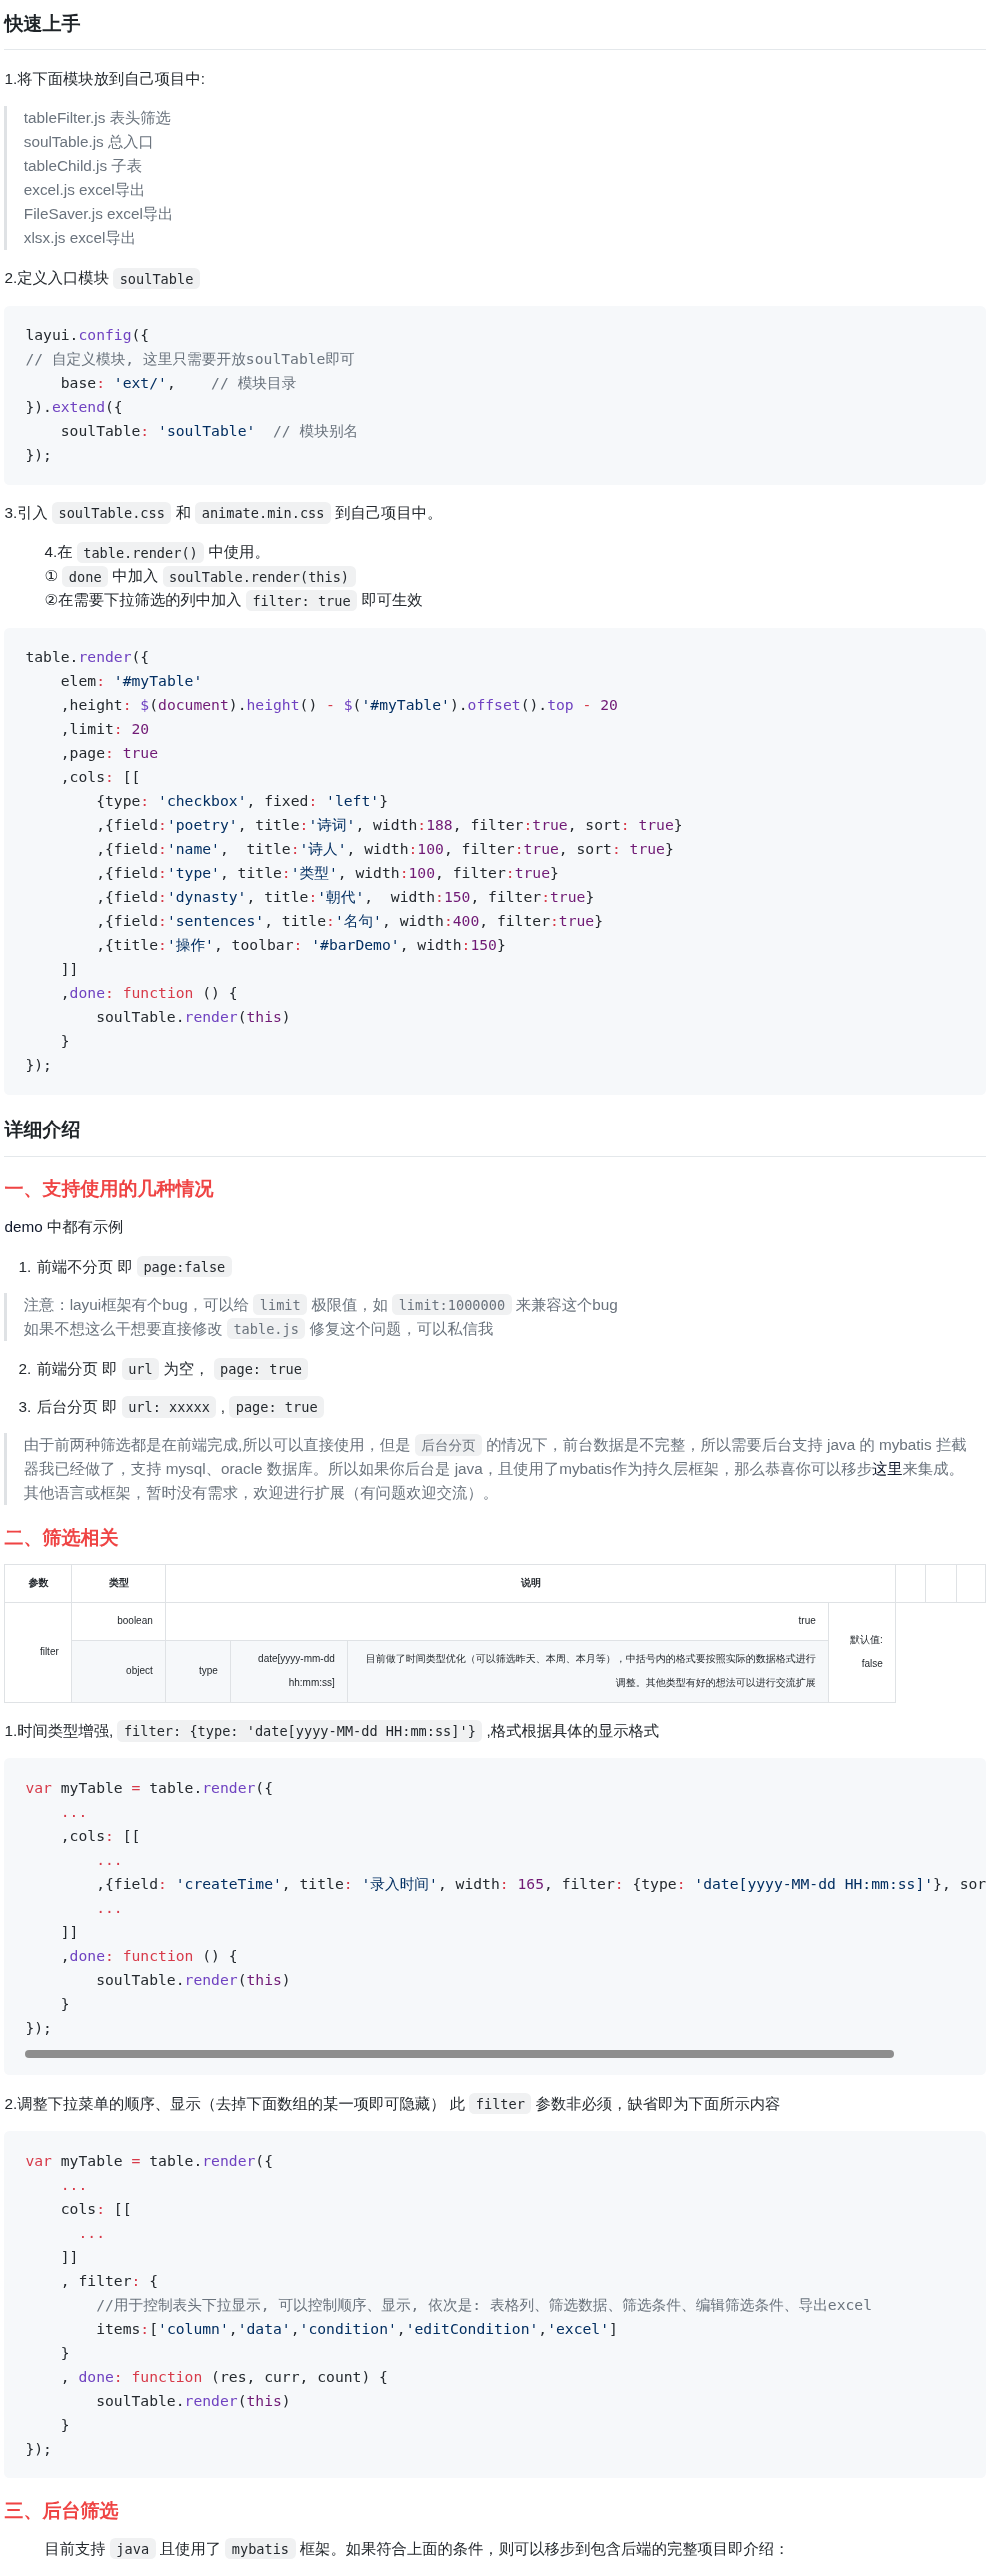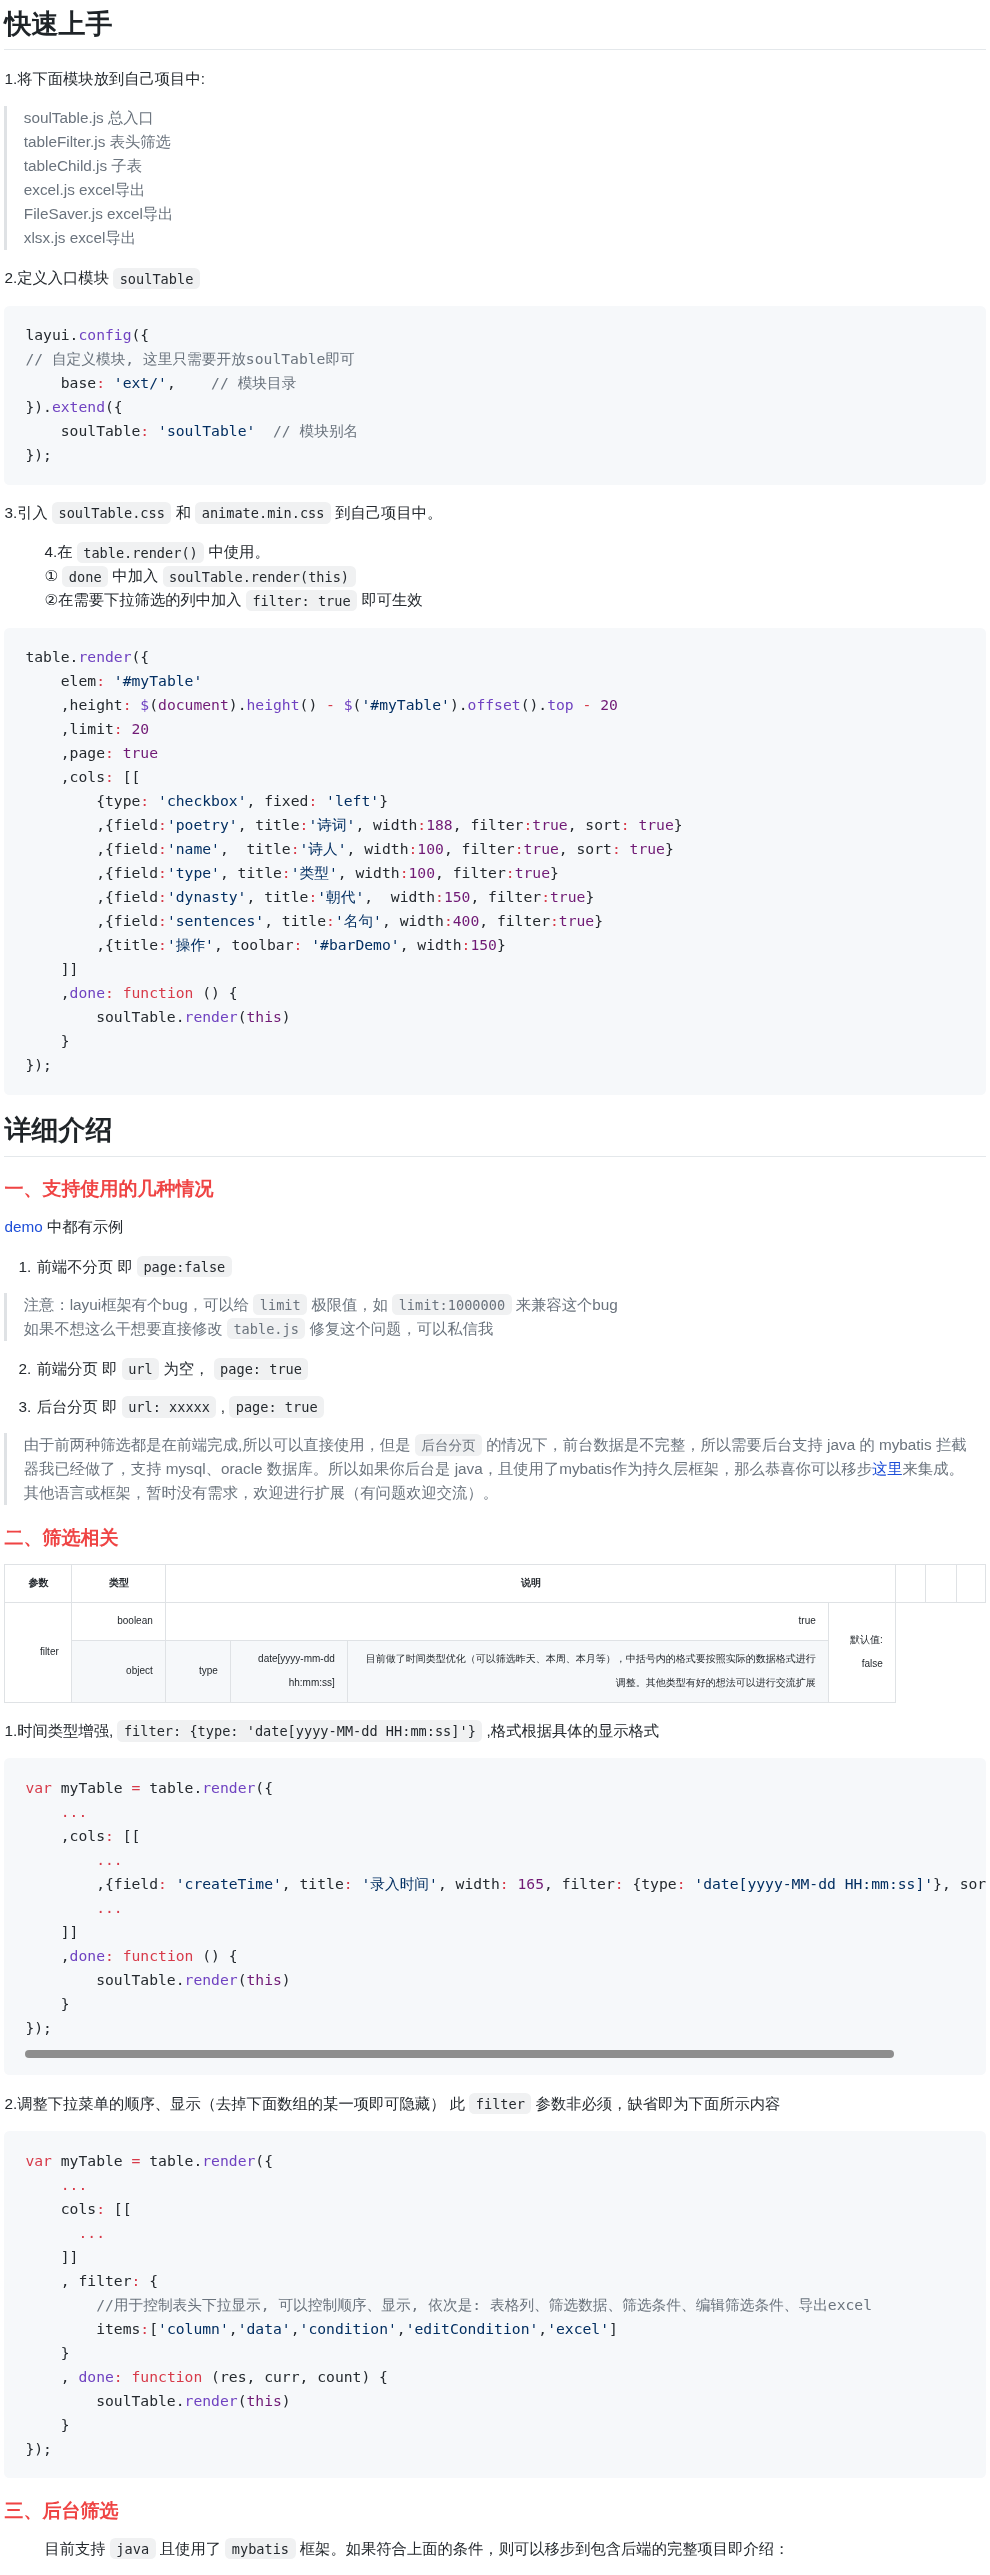--- a/index.html
+++ b/index.html
@@ -4,37 +4,37 @@
 <style>
   html,body{margin:0;padding:0;background:#ffffff;}
   body{
     width:990px;min-height:2576px;
     font-family:"Liberation Sans","DejaVu Sans",sans-serif;
     color:#24292e;font-size:15.3px;line-height:24px;
     -webkit-font-smoothing:antialiased;
   }
   main{padding:6.5px 4.4px 22px 4.4px;}
   h1{
-    font-size:27px;line-height:34px;font-weight:700;margin:0 0 16.4px 0;
+    font-size:19px;line-height:34px;font-weight:700;margin:0 0 16.4px 0;
     padding-bottom:8.7px;border-bottom:0.5px solid #e4e8eb;color:#1f2428;
   }
   h1.spaced{margin-top:18.6px;}
   h3{font-size:19px;line-height:25px;font-weight:700;margin:19.6px 0 14px 0;color:#ef4444;}
   .md-p{margin:0 0 15.3px 0;}
   .p-line{display:block;margin-left:40px;}
   blockquote{
     margin:0 0 16.4px 0;padding:0 16.4px;border-left:3.8px solid #dfe2e5;color:#6a737d;
   }
   .bq-line{display:block;}
   .inline-code{
     font-family:"DejaVu Sans Mono","Liberation Mono",monospace;
     font-size:13.6px;background:#f0f1f2;border-radius:5.5px;
     padding:2.7px 6.5px;white-space:nowrap;color:inherit;
   }
-  .md-link{color:#1d4ed8;text-decoration:none;cursor:pointer;}
+  .md-link{color:#0f172a;text-decoration:none;cursor:pointer;}
   .code-block{
     background:#f6f8fa;border-radius:5.5px;margin:0 0 16.4px 0;
     padding:17.5px 21px;overflow:hidden;position:relative;
   }
   .code-line{
     font-family:"DejaVu Sans Mono","Liberation Mono",monospace;
     font-size:14.7px;line-height:24px;white-space:pre;color:#24292e;
   }
   .tk-pl{color:#24292e;}
   .tk-c{color:#6a737d;}
@@ -65,22 +65,22 @@
 </head>
 <body>
 
 <main>
 
   <h1>快速上手</h1>
 
   <p class="md-p"><span>1.将下面模块放到自己项目中:</span></p>
 
   <blockquote>
+    <span class="bq-line"><span>tableFilter.js 表头筛选</span></span>
     <span class="bq-line"><span>soulTable.js 总入口</span></span>
-    <span class="bq-line"><span>tableFilter.js 表头筛选</span></span>
     <span class="bq-line"><span>tableChild.js 子表</span></span>
     <span class="bq-line"><span>excel.js excel导出</span></span>
     <span class="bq-line"><span>FileSaver.js excel导出</span></span>
     <span class="bq-line"><span>xlsx.js excel导出</span></span>
   </blockquote>
 
   <p class="md-p"><span>2.定义入口模块 </span><code class="inline-code">soulTable</code></p>
 
   <div class="code-block">
     <div>

